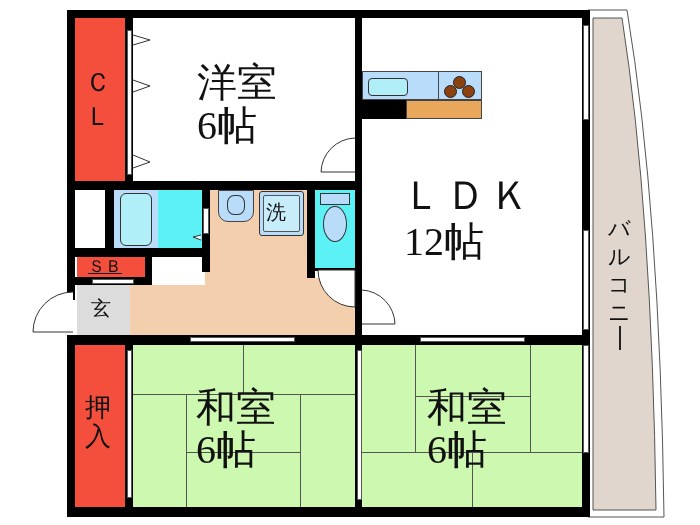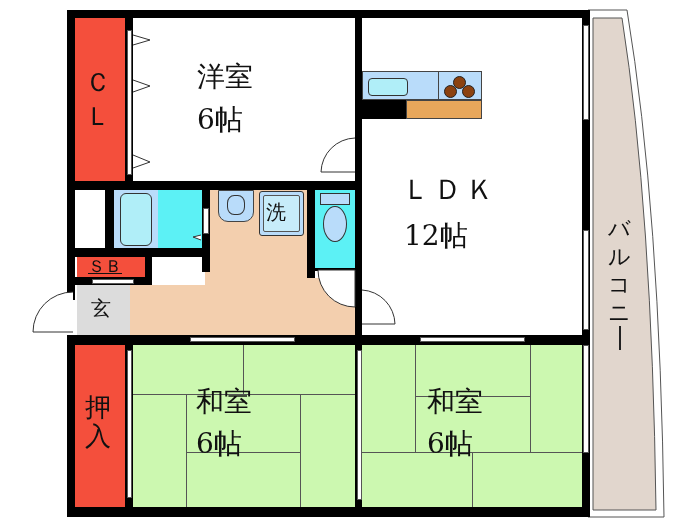--- a/index.html
+++ b/index.html
@@ -1,20 +1,20 @@
 <!DOCTYPE html>
 <html><head>
   <meta charset="utf-8">
   <style>
     html, body { margin: 0; padding: 0; background: #ffffff; }
     body { width: 700px; height: 525px; position: relative; overflow: hidden; font-family: "DejaVu Serif", "Liberation Serif", serif; }
     .abs { position: absolute; box-sizing: border-box; }
     .wall { position: absolute; background: #000; }
     .label { position: absolute; color: #111; line-height: 1; white-space: nowrap; }
-    .lbl-room { font-size: 28px; }
+    .lbl-room { font-size: 40px; font-family: Liberation Serif, serif; }
     .win { position: absolute; background: #fff; border: 1px solid #555; box-sizing: border-box; }
     .tatami { position: absolute; background: #555; }
     svg { position: absolute; overflow: visible; }
   </style>
 </head>
 <body>
 
 <svg width="700" height="525" style="left:0;top:0;">
   <path d="M 588 10 L 627 10 Q 660 210 664 517 L 588 517 Z" fill="#fff" stroke="#555" stroke-width="1"></path>
   <path d="M 593 18 L 622 18 Q 652 210 656 510 L 593 510 Z" fill="#e1d6cd" stroke="#555" stroke-width="1"></path>

